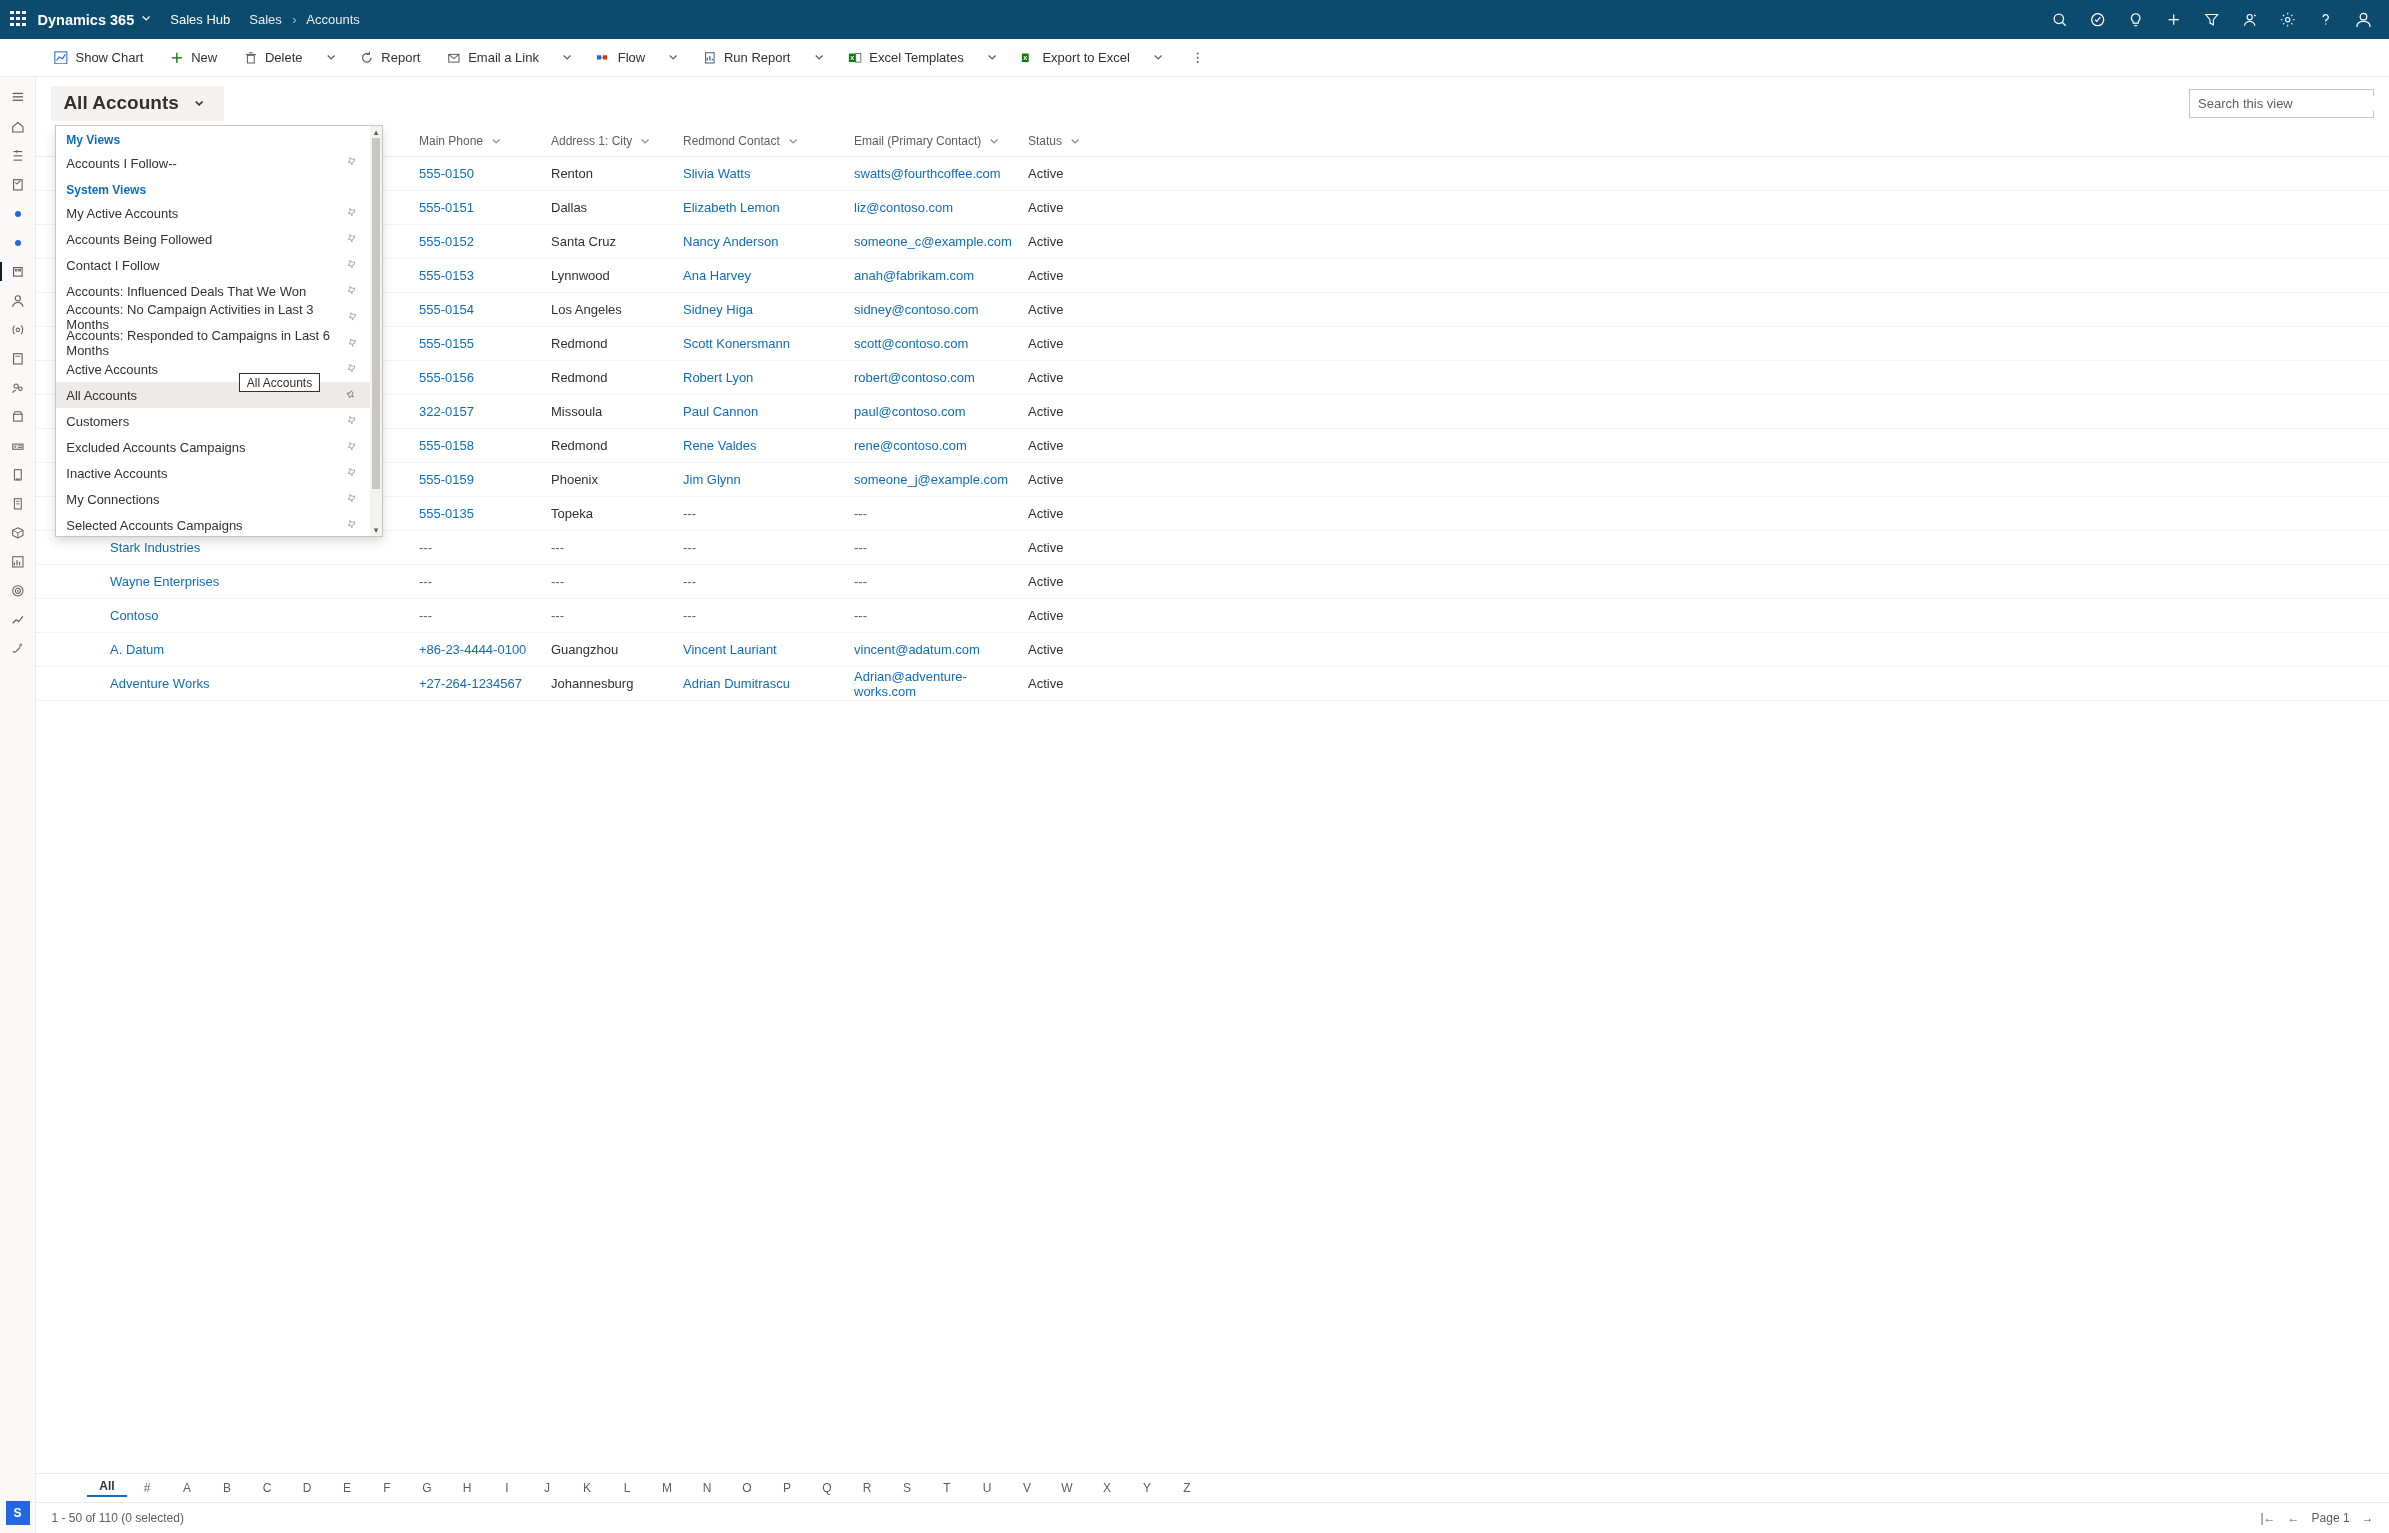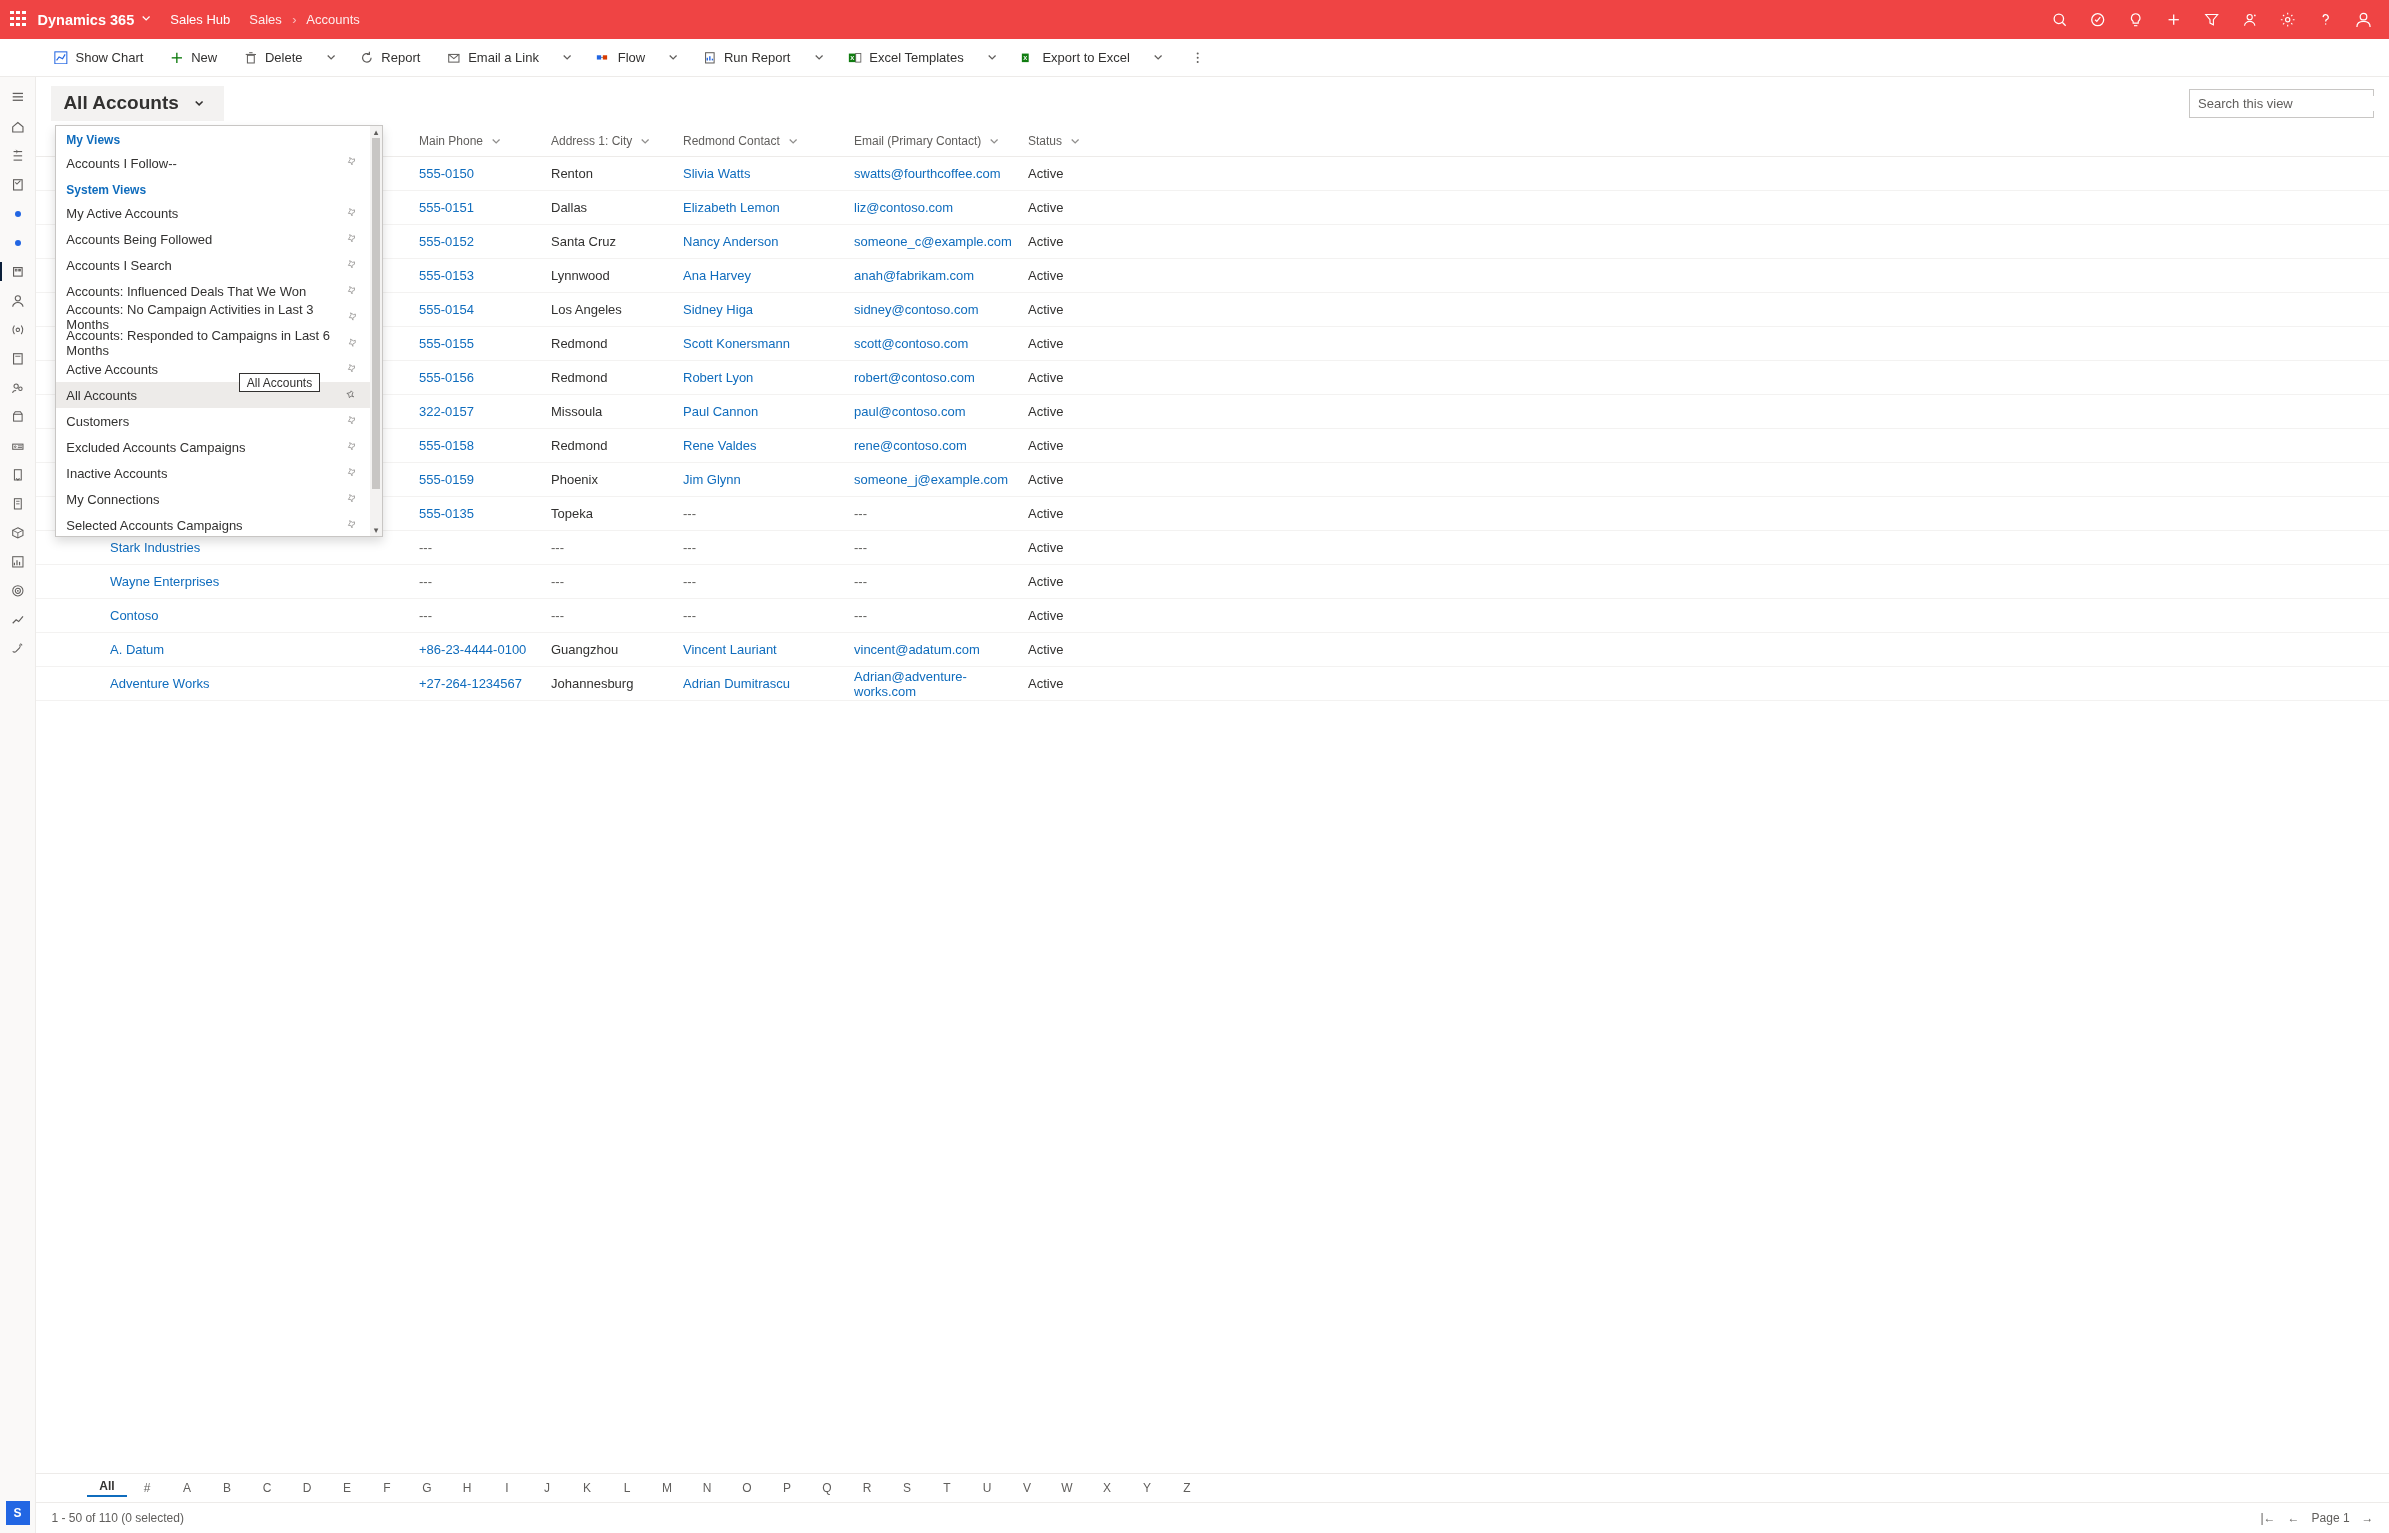--- a/index.html
+++ b/index.html
@@ -1,19 +1,19 @@
 <!DOCTYPE html>
 <html style="font-size:13.7px"><head>
 <meta charset="utf-8">
 <style>
 * { box-sizing: border-box; margin: 0; padding: 0; font-family: "Segoe UI", Arial, sans-serif; }
 body { font-size: 12px; color: #323130; overflow: hidden; }
 
 
-.topnav { background: #ef4444; color: #fff; height: 39px; display: flex; align-items: center; padding: 0 6.8px; }
+.topnav { background: #0c4a6e; color: #fff; height: 39px; display: flex; align-items: center; padding: 0 6.8px; }
 .topnav .waffle { width: 17px; height: 17px; margin: 0 10.3px 0 3.4px; display: grid; grid-template-columns: repeat(3,3.4px); grid-template-rows: repeat(3,3.4px); gap: 2.6px; cursor: pointer;}
 .topnav .waffle div { background: #fff; }
 .topnav .brand { font-size: 14.5px; font-weight: 600; margin-right: 6.8px; }
 .topnav .chevd { margin-right: 19px; cursor: pointer; }
 .topnav .app { font-size: 13px; margin-right: 19px; }
 .topnav .crumb { font-size: 13px; opacity: .9; }
 .topnav .crumb .sep { margin: 0 6.8px; opacity:.7 }
 .topnav .spacer { flex: 1; }
 .topnav .ticon { width: 38px; height: 39px; display: flex; align-items: center; justify-content: center; cursor: pointer; }
 .topnav svg { stroke: #fff; fill: none; }
@@ -468,21 +468,21 @@
                 <path d="M6 1l2 2-1 3 2 2-3-1-2 2-1-4-2-1 4-1z" stroke="#605e5c" stroke-width="1"></path>
               </svg></span>
           </div>
           <div class="item">
             <span>Accounts Being Followed</span>
             <span class="pin"><svg width="10.3" height="10.3" viewBox="0 0 12 12" fill="none">
                 <path d="M6 1l2 2-1 3 2 2-3-1-2 2-1-4-2-1 4-1z" stroke="#605e5c" stroke-width="1"></path>
               </svg></span>
           </div>
           <div class="item">
-            <span>Accounts I Search</span>
+            <span>Contact I Follow</span>
             <span class="pin"><svg width="10.3" height="10.3" viewBox="0 0 12 12" fill="none">
                 <path d="M6 1l2 2-1 3 2 2-3-1-2 2-1-4-2-1 4-1z" stroke="#605e5c" stroke-width="1"></path>
               </svg></span>
           </div>
           <div class="item">
             <span>Accounts: Influenced Deals That We Won</span>
             <span class="pin"><svg width="10.3" height="10.3" viewBox="0 0 12 12" fill="none">
                 <path d="M6 1l2 2-1 3 2 2-3-1-2 2-1-4-2-1 4-1z" stroke="#605e5c" stroke-width="1"></path>
               </svg></span>
           </div>

